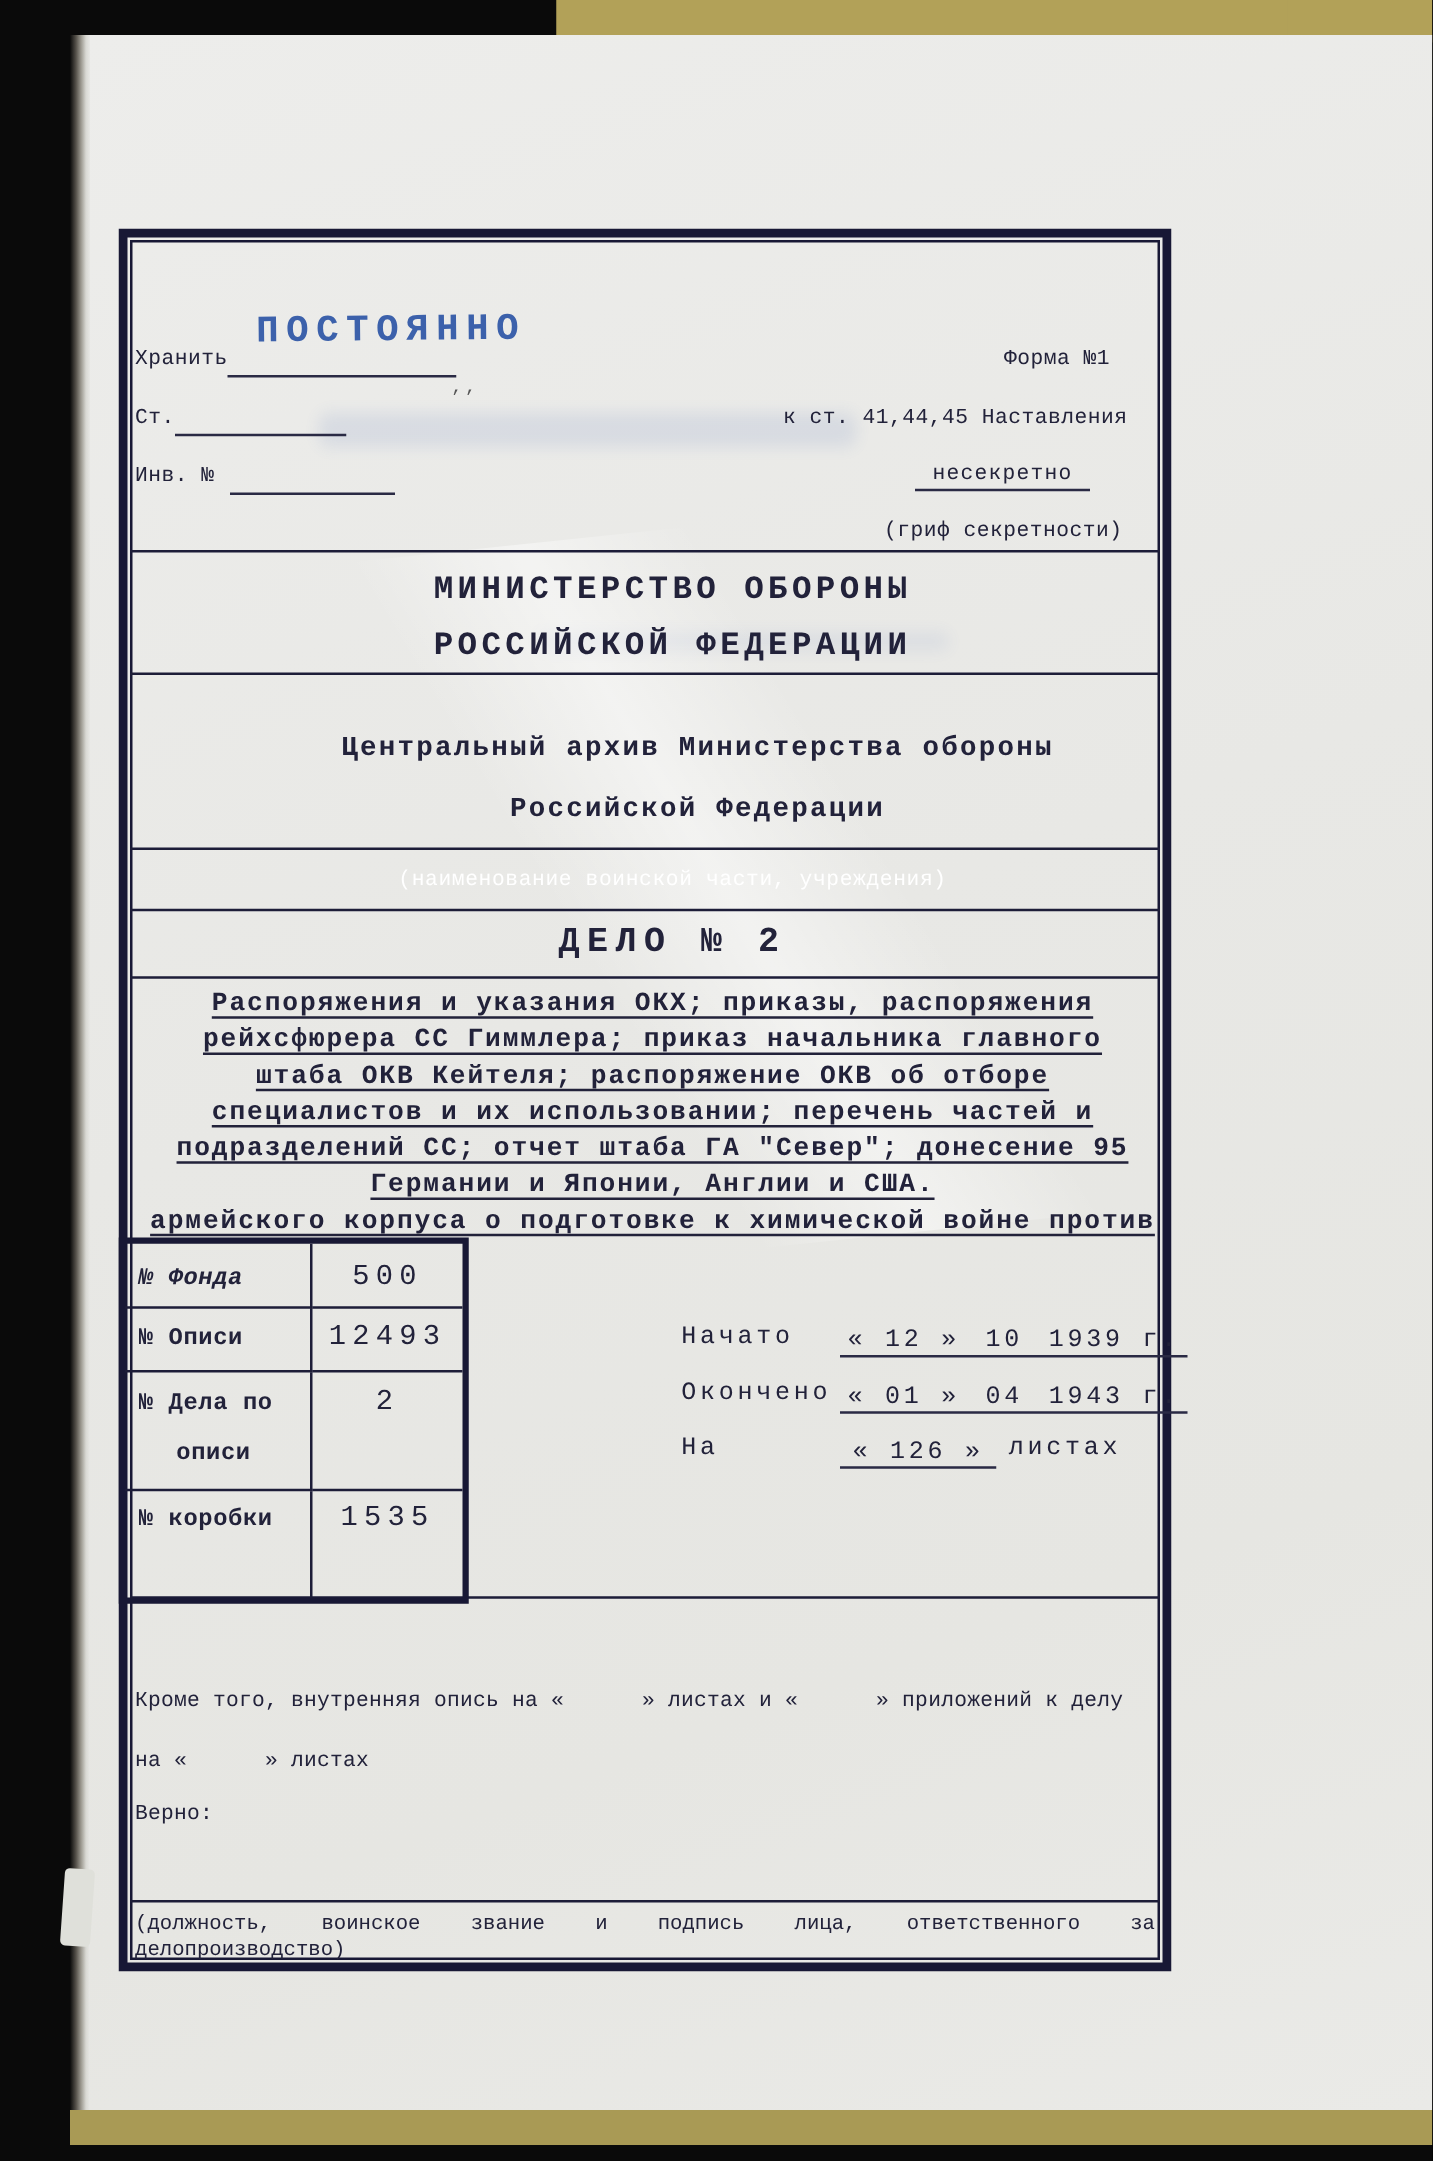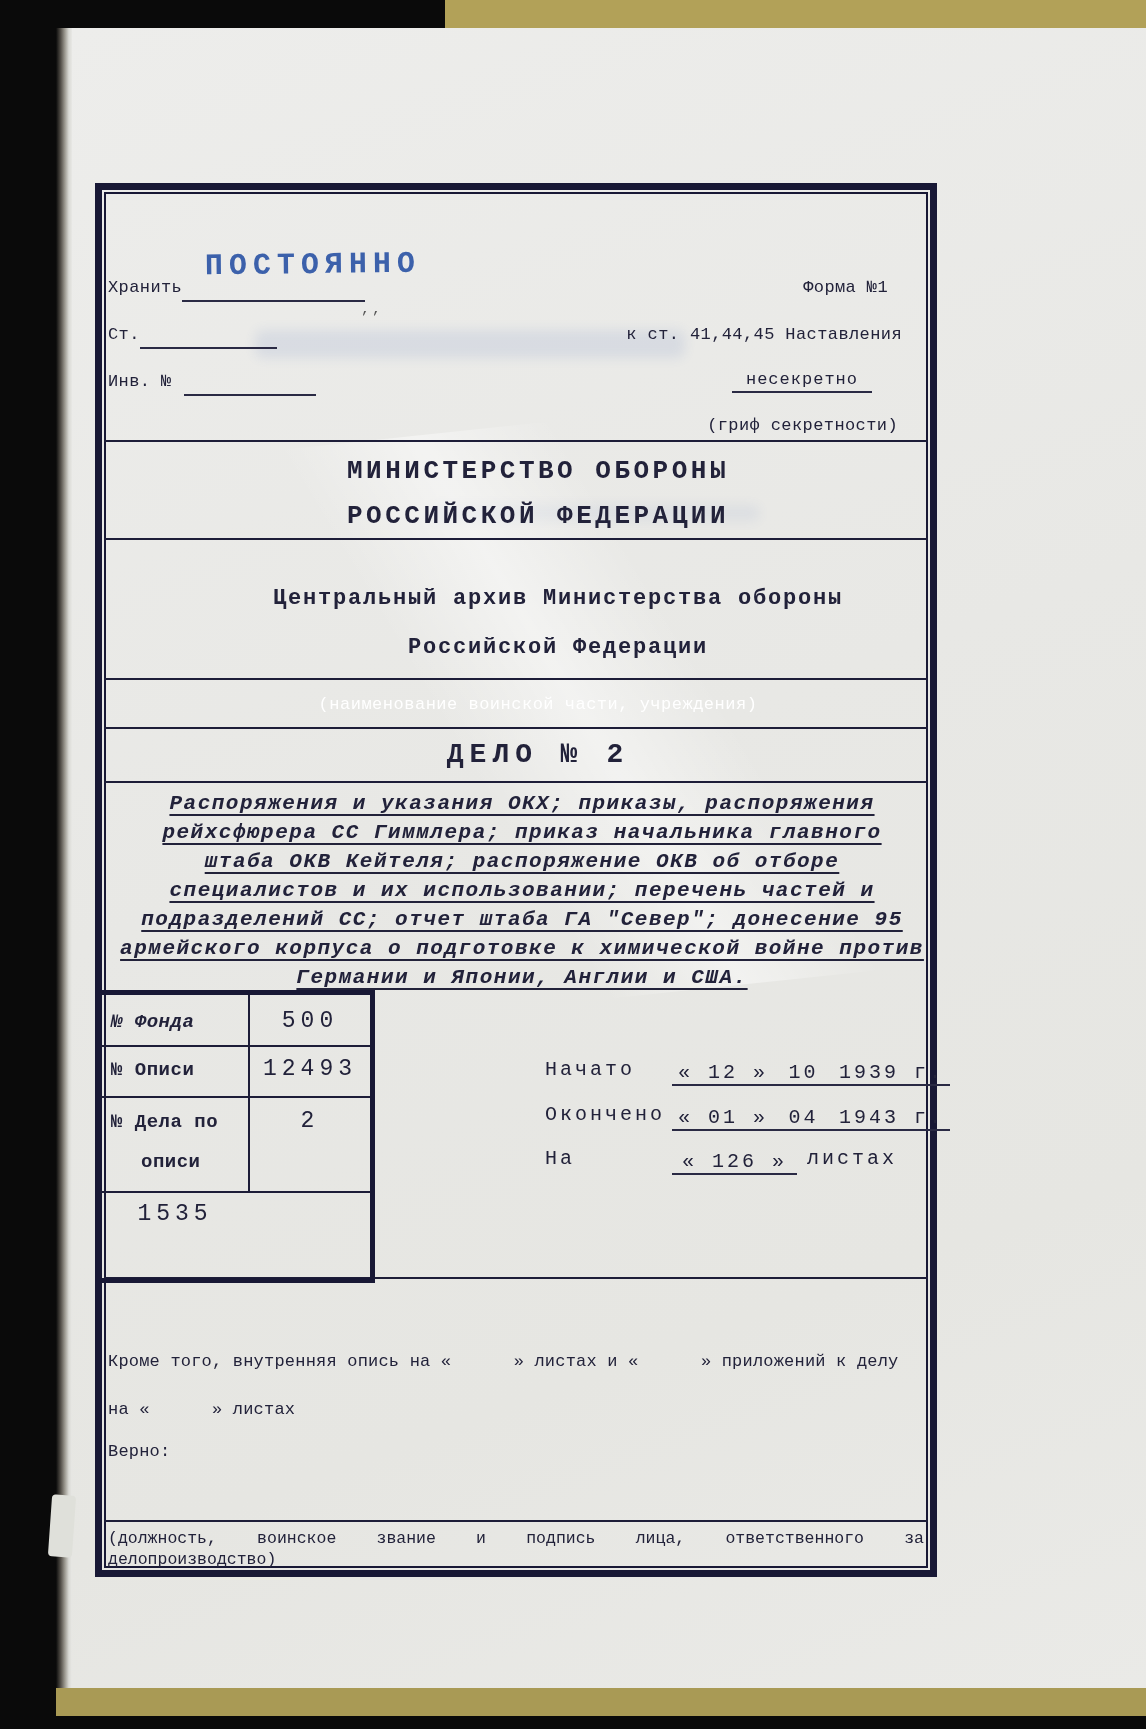--- a/index.html
+++ b/index.html
@@ -50,21 +50,21 @@
   }
   .tiny-marks { position:absolute; left:258px; top:120px; font-size:15px; color:#555; letter-spacing:2px; }
   .underlined-val { border-bottom:2px solid #2a2a44; padding:0 14px 2px 14px; }
   
   .center { left:0; right:0; text-align:center; white-space:pre; position:absolute;margin-left:44px; }
   .ministry { font-size:26px; font-weight:bold; letter-spacing:3.5px; }
   .archive  { font-size:22px; font-weight:bold; letter-spacing:1.8px;padding-left:40px; }
   .caption  { font-size:17px; letter-spacing:.5px; color:#ffffff; }
   .case-title { font-size:28px; font-weight:bold; letter-spacing:6px; }
   
-  .desc { position:absolute; left:12px; right:0; top:599px;font-style:italic; }
+  .desc { position:absolute; left:12px; right:0; top:599px; }
   .desc div {
     text-align:center; font-size:21px; font-weight:bold; letter-spacing:1.5px; line-height:29px;
     text-decoration:underline; text-decoration-thickness:2px; text-underline-offset:5px;
     white-space:pre;
   }
   
   .registry {
     position:absolute; left:-7px; top:800px; width:280px; height:293px;
     border:5px solid #181835; box-sizing:border-box; background:transparent;
     display:grid; grid-template-columns:150px 1fr; grid-template-rows:52px 51px 95px auto;
@@ -138,36 +138,37 @@
 
     <div class="center case-title" style="top:549px;">ДЕЛО № 2</div>
     <div class="sep" style="top:591px;"></div>
 
     <div class="desc">
       <div>Распоряжения и указания ОКХ; приказы, распоряжения</div>
       <div>рейхсфюрера СС Гиммлера; приказ начальника главного</div>
       <div>штаба ОКВ Кейтеля; распоряжение ОКВ об отборе</div>
       <div>специалистов и их использовании; перечень частей и</div>
       <div>подразделений СС; отчет штаба ГА "Север"; донесение 95</div>
+      <div>Германии и Японии, Англии и США.</div>
       <div>армейского корпуса о подготовке к химической войне против</div>
-      <div>Германии и Японии, Англии и США.</div>
     </div>
 
     <div class="sep" style="top:1087px;"></div>
 
     <div class="registry">
       <div class="cell lbl rb" style="padding-top:16px;font-style:italic;">№ Фонда</div>
       <div class="cell val rb" style="padding-top:13px;">500</div>
       <div class="cell lbl rb" style="padding-top:12px;">№ Описи</div>
       <div class="cell val rb" style="padding-top:9px;">12493</div>
       <div class="cell lbl rb" style="padding-top:13px;">
         <div>№ Дела по</div>
         <div class="cont">описи</div>
       </div>
       <div class="cell val rb" style="padding-top:10px;">2</div>
+      <div class="cell lbl" style="padding-top:11px;">№ коробки</div>
       <div class="cell val" style="padding-top:8px;">1535</div>
     </div>
 
     <div class="date-row" style="top:866px;">
       <span class="lab">Начато</span>
       <span class="date-group" style="width:278px;">
         <span>« 12 »</span>
         <span>10</span>
         <span>1939 г.</span>
       </span>

